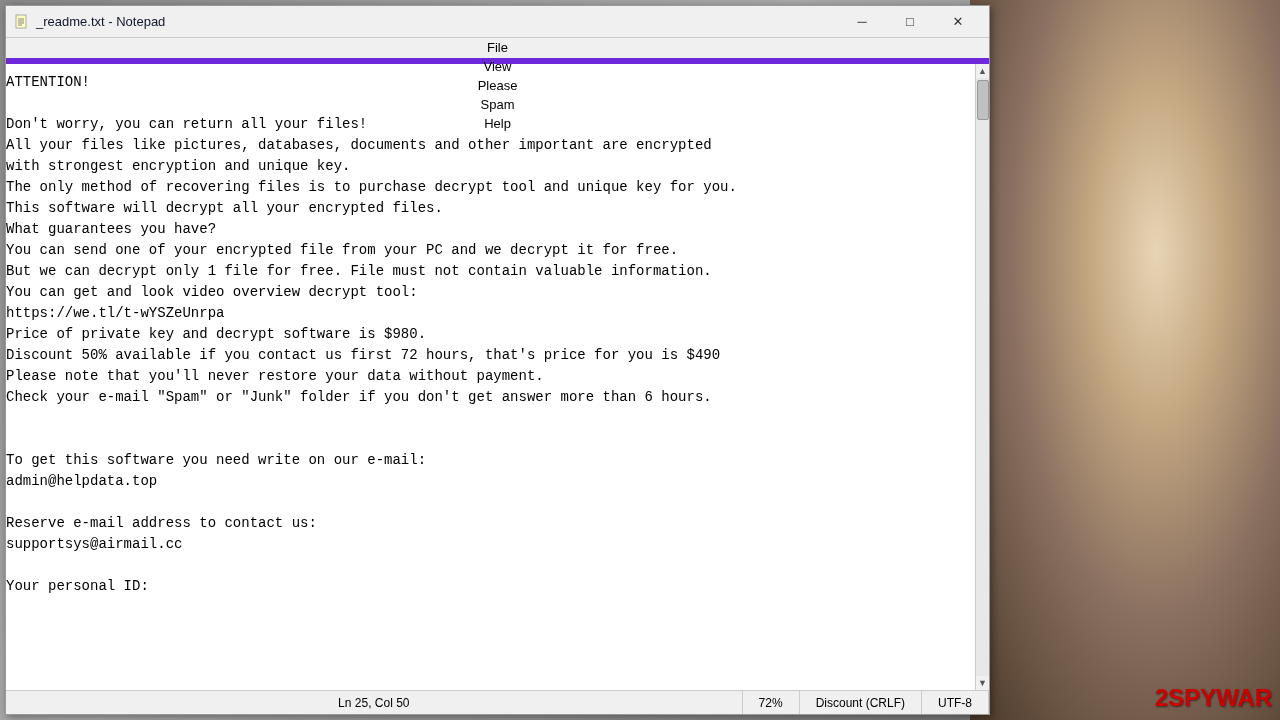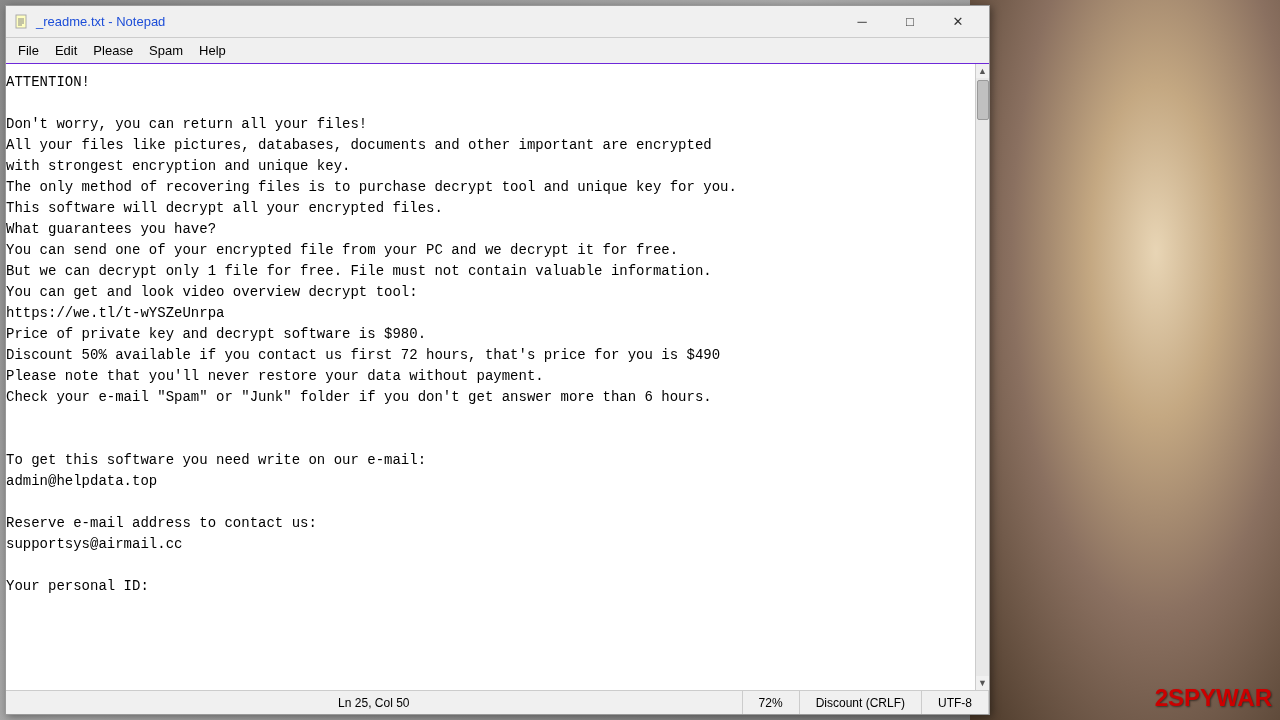--- a/index.html
+++ b/index.html
@@ -87,21 +87,21 @@
       margin-right: 6px;
       display: flex;
       align-items: center;
       justify-content: center;
       font-size: 12px;
     }
 
     .title-bar-text {
       flex: 1;
       font-size: 13px;
-      color: #1d4ed8;
+      color: #0f172a;
       font-family: 'Segoe UI', Arial, sans-serif;
     }
 
     .title-bar-controls {
       display: flex;
       gap: 2px;
     }
 
     .title-btn {
       width: 46px;
@@ -117,22 +117,23 @@
       font-family: 'Segoe UI', Arial, sans-serif;
     }
 
     
     .menu-bar {
       height: 26px;
       background: #f0f0f0;
       display: flex;
       align-items: center;
       padding: 0 4px;
-      border-bottom: 1px solid #6d28d9;
+      border-bottom: 6px solid #6d28d9;
       flex-shrink: 0;
+      flex-direction: column;
     }
 
     .menu-item {
       padding: 2px 8px;
       font-size: 13px;
       color: #000;
       cursor: pointer;
       font-family: 'Segoe UI', Arial, sans-serif;
     }
 
@@ -245,21 +246,21 @@
     <div class="title-bar-text">_readme.txt - Notepad</div>
     <div class="title-bar-controls">
       <button class="title-btn">─</button>
       <button class="title-btn">□</button>
       <button class="title-btn close-btn">✕</button>
     </div>
   </div>
 
   <div class="menu-bar">
     <div class="menu-item">File</div>
-    <div class="menu-item">Edit</div>
+    <div class="menu-item">View</div>
     <div class="menu-item">Please</div>
     <div class="menu-item">Spam</div>
     <div class="menu-item">Help</div>
   </div>
 
   <div class="content-area">
     <div class="text-content">ATTENTION!
 
 Don't worry, you can return all your files!
 All your files like pictures, databases, documents and other important are encrypted

